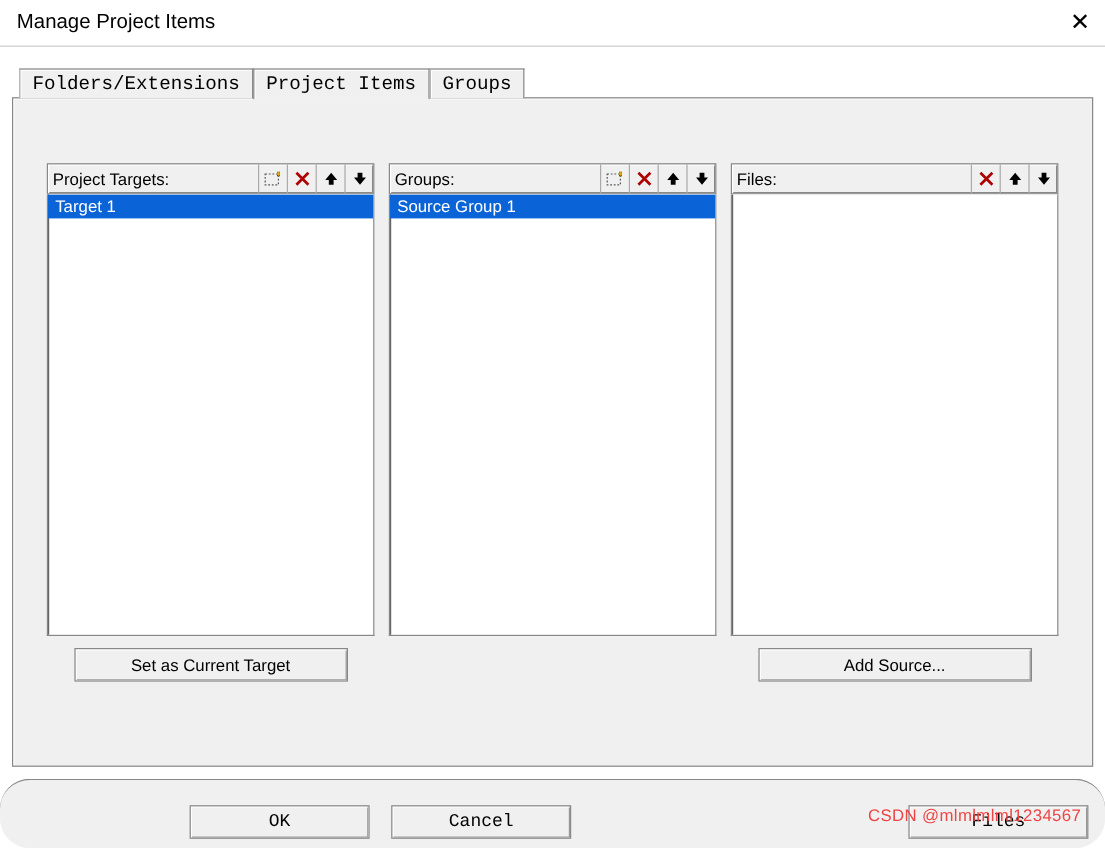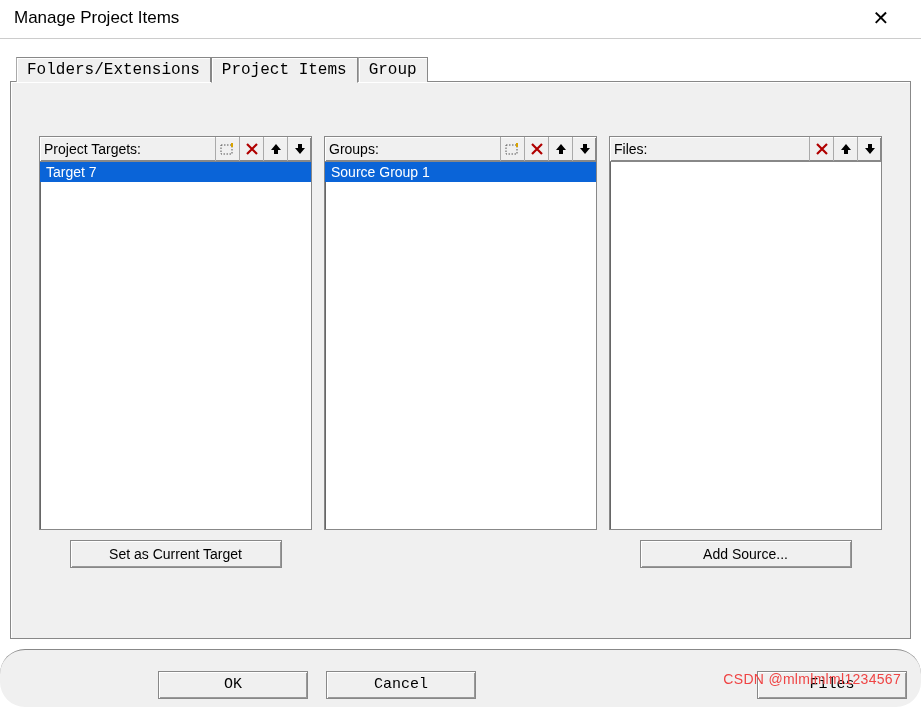--- a/index.html
+++ b/index.html
@@ -9,21 +9,21 @@
   background: #fff;
   width: 921px;
   height: 707px;
   overflow: hidden;
   position: relative;
 }
 .titlebar {
   display: flex;
   align-items: center;
   justify-content: space-between;
-  padding: 8px 28px 10px 14px;
+  padding: 8px 9px 10px 14px;
   height: 38px;
 }
 .titlebar .title { font-size: 17px; }
 .close-x {
   font-size: 20px;
   font-weight: 300;
   cursor: default;
   width: 24px;
   text-align: center;
 }
@@ -121,21 +121,21 @@
   font-size: 14px;
   padding: 4px 0;
   min-width: 150px;
   height: 28px;
   background: #f0f0f0;
   border: 1px solid #888;
   box-shadow: inset 1px 1px 0 #fff, inset -1px -1px 0 #999;
   cursor: default;
   text-align: center;
 }
-.btn.wide { width: 212px; }
+.btn.wide { width: 228px; }
 .bottom-bar {
   position: absolute;
   left: 0; right: 0; bottom: 0;
   border-top: 1px solid #888;
   height: 58px;
   display: flex;
   align-items: center;
   justify-content: center;
   gap: 18px;
   background: #f0f0f0;
@@ -161,21 +161,21 @@
 <div class="titlebar">
   <span class="title">Manage Project Items</span>
   <span class="close-x">✕</span>
 </div>
 
 <div class="dialog-body">
 
   <div class="tabstrip">
     <div class="tab">Folders/Extensions</div>
     <div class="tab active">Project Items</div>
-    <div class="tab">Group</div>
+    <div class="tab">Groups</div>
   </div>
 
   <div class="tab-panel">
     <div class="columns">
 
       <div class="col">
         <div class="col-header">
           <span class="label">Project Targets:</span>
           <div class="tbtns">
             <div class="tbtn">
@@ -195,21 +195,21 @@
                 </svg>
             </div>
             <div class="tbtn">
               <svg width="14" height="14" viewBox="0 0 14 14">
                   <path d="M7 12 L12 6 L9 6 L9 2 L5 2 L5 6 L2 6 Z" fill="#000"></path>
                 </svg>
             </div>
           </div>
         </div>
         <div class="listbox">
-          <div class="listitem selected">Target 7</div>
+          <div class="listitem selected">Target 1</div>
         </div>
         <div class="below-btn">
           <button class="btn wide">Set as Current Target</button>
         </div>
       </div>
 
       <div class="col">
         <div class="col-header">
           <span class="label">Groups:</span>
           <div class="tbtns">

